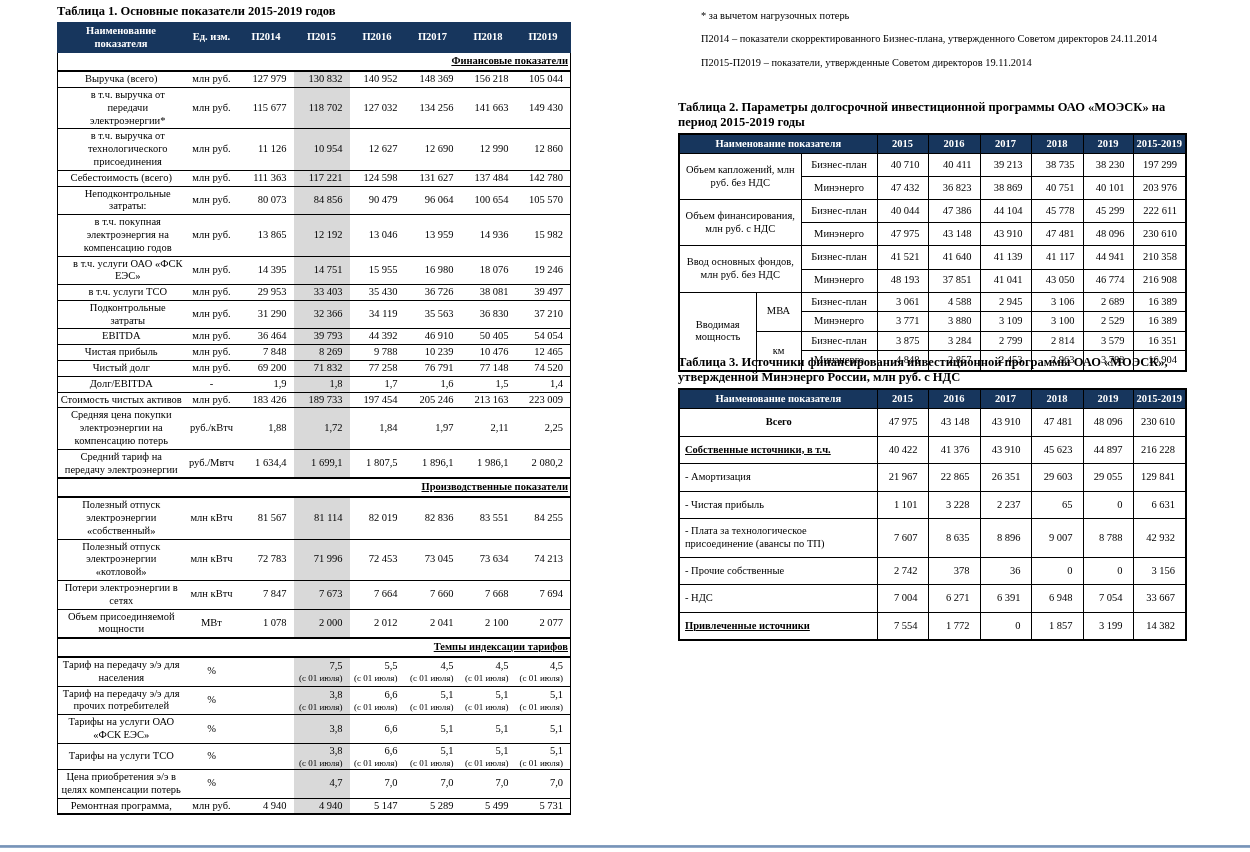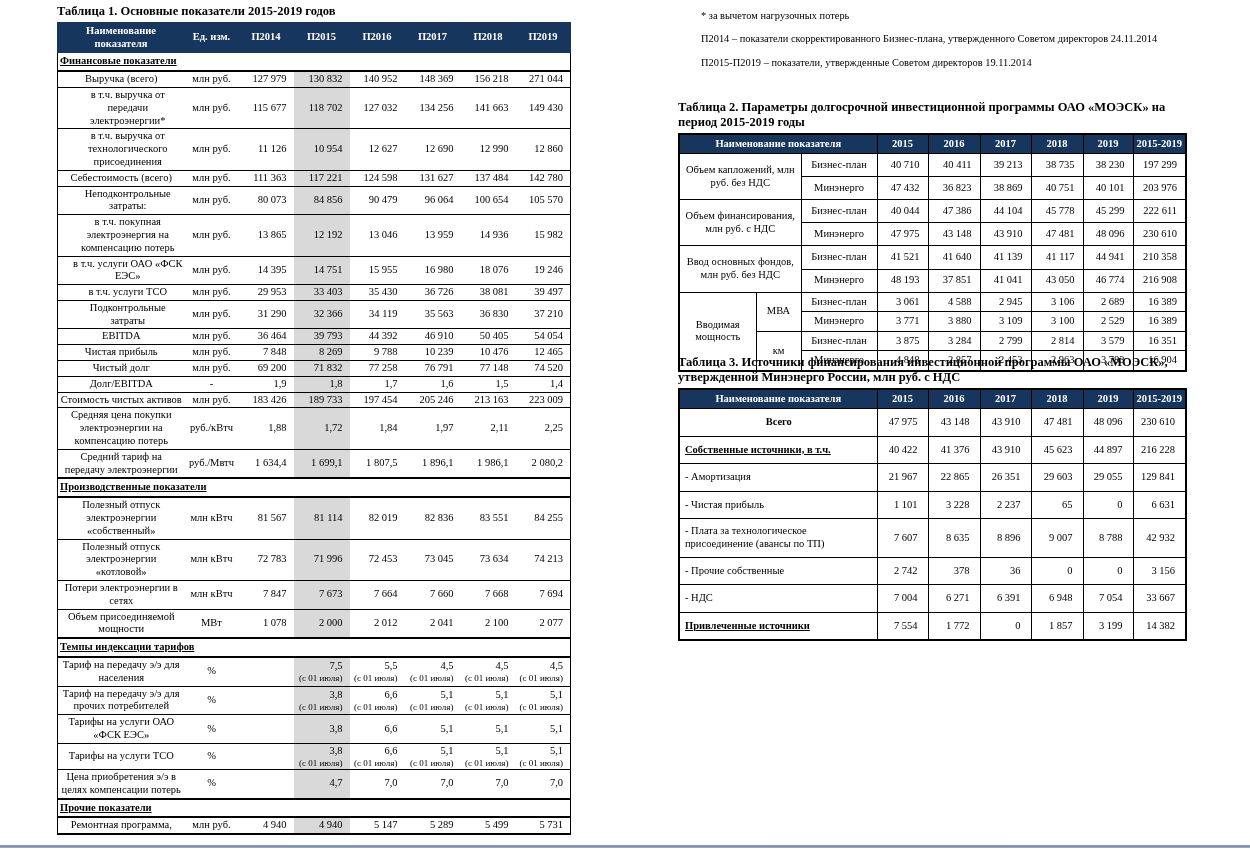--- a/index.html
+++ b/index.html
@@ -29,21 +29,21 @@
   
   .t1-wrap{position:absolute;top:4px;left:57px;width:513px;}
   table.t1{border-collapse:collapse;width:513px;font-size:10.5px;line-height:1.22;table-layout:fixed;}
   table.t1 th{
     background:var(--hdr,#17365D);color:#fff;font-weight:bold;text-align:center;
     padding:2px 1px;font-size:10.5px;border:1px solid var(--hdr,#17365D);
   }
   table.t1 th + th{border-left:1px solid #aebbd1;}
   table.t1{border-left:1px solid #000;border-right:1px solid #000;border-bottom:2px solid #000;}
   table.t1 td{border-bottom:1px solid #000;vertical-align:middle;padding:1px 2px;}
-  table.t1 tr.sec td{border-top:2px solid #000;border-bottom:2px solid #000;padding:2px 2px;}
+  table.t1 tr.sec td{border-top:2px solid #000;border-bottom:2px solid #000;padding:2px 2px;text-align:right;}
   table.t1 tr.sec.first td{border-top:none;}
   table.t1 .sec-label{font-weight:bold;text-decoration:underline;}
   table.t1 td.name{text-align:center;padding-left:2px;}
   table.t1 td.name.indent{padding-left:15px;}
   table.t1 td.unit{text-align:center;}
   table.t1 td.num{text-align:right;padding-right:7px;}
   table.t1 td.hl{background:var(--hl,#D9D9D9);}
   table.t1 .sub{display:block;font-size:9px;line-height:1.15;}
 
   
@@ -105,21 +105,21 @@
               <td colspan="8"><span class="sec-label">Финансовые показатели</span></td>
             </tr>
             <tr>
               <td class="name">Выручка (всего)</td>
               <td class="unit">млн руб.</td>
               <td class="num">127 979</td>
               <td class="num hl">130 832</td>
               <td class="num">140 952</td>
               <td class="num">148 369</td>
               <td class="num">156 218</td>
-              <td class="num">271 044</td>
+              <td class="num">105 044</td>
             </tr>
             <tr>
               <td class="name indent">в т.ч. выручка от передачи электроэнергии*</td>
               <td class="unit">млн руб.</td>
               <td class="num">115 677</td>
               <td class="num hl">118 702</td>
               <td class="num">127 032</td>
               <td class="num">134 256</td>
               <td class="num">141 663</td>
               <td class="num">149 430</td>
@@ -148,21 +148,21 @@
               <td class="name indent">Неподконтрольные затраты:</td>
               <td class="unit">млн руб.</td>
               <td class="num">80 073</td>
               <td class="num hl">84 856</td>
               <td class="num">90 479</td>
               <td class="num">96 064</td>
               <td class="num">100 654</td>
               <td class="num">105 570</td>
             </tr>
             <tr>
-              <td class="name indent">в т.ч. покупная электроэнергия на компенсацию потерь</td>
+              <td class="name indent">в т.ч. покупная электроэнергия на компенсацию годов</td>
               <td class="unit">млн руб.</td>
               <td class="num">13 865</td>
               <td class="num hl">12 192</td>
               <td class="num">13 046</td>
               <td class="num">13 959</td>
               <td class="num">14 936</td>
               <td class="num">15 982</td>
             </tr>
             <tr>
               <td class="name indent">в т.ч. услуги ОАО «ФСК ЕЭС»</td>
@@ -352,23 +352,20 @@
             </tr>
             <tr>
               <td class="name">Цена приобретения э/э в целях компенсации потерь</td>
               <td class="unit">%</td>
               <td class="num"></td>
               <td class="num hl">4,7</td>
               <td class="num">7,0</td>
               <td class="num">7,0</td>
               <td class="num">7,0</td>
               <td class="num">7,0</td>
-            </tr>
-            <tr class="sec">
-              <td colspan="8"><span class="sec-label">Прочие показатели</span></td>
             </tr>
             <tr>
               <td class="name">Ремонтная программа,</td>
               <td class="unit">млн руб.</td>
               <td class="num">4 940</td>
               <td class="num hl">4 940</td>
               <td class="num">5 147</td>
               <td class="num">5 289</td>
               <td class="num">5 499</td>
               <td class="num">5 731</td>

